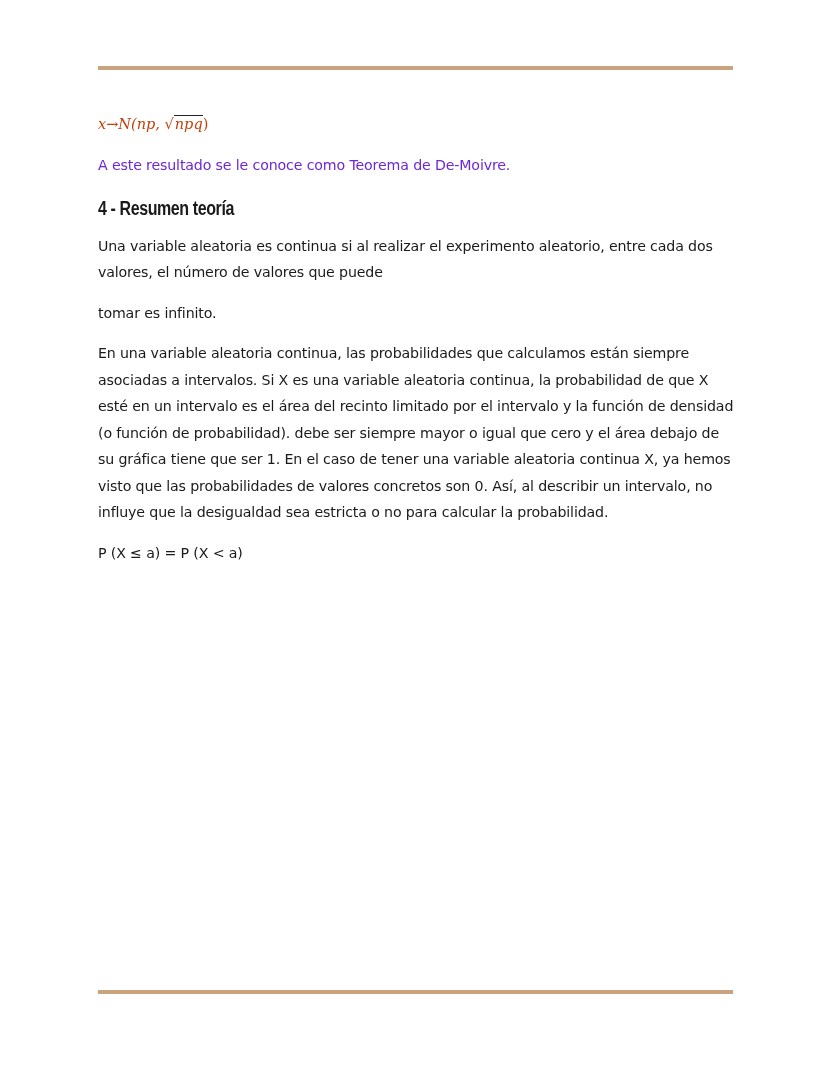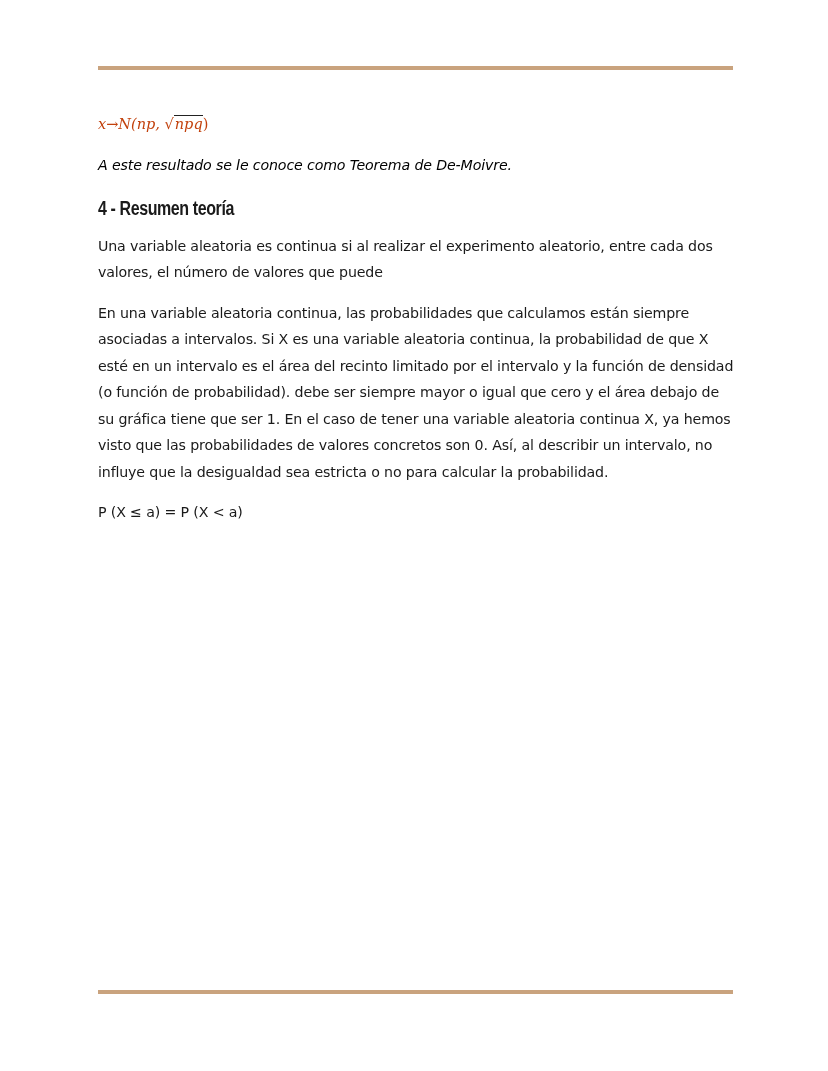--- a/index.html
+++ b/index.html
@@ -6,21 +6,21 @@
     body { width: 828px; height: 1071px; position: relative; overflow: hidden;
            font-family: "DejaVu Sans", sans-serif; color: #1a1a1a; }
     .rule { position: absolute; left: 98px; width: 635px; height: 4px; background: #c9a37e; }
     .rule.top { top: 66px; }
     .rule.bottom { top: 990px; }
     .content { position: absolute; left: 98px; top: 112px; width: 640px; }
     .formula { font-family: "DejaVu Serif", serif; font-style: italic; font-size: 14.5px; color: #c2410c; height: 24px; line-height: 24px; }
     .formula .sqrt { display: inline-block; border-top: 1px solid #222; line-height: 16px; margin-left: 0; padding-left: 1px; }
     .formula .up { font-style: normal; }
     .p { font-size: 14.2px; line-height: 26.5px; margin: 0 0 14px 0; letter-spacing: -0.15px; }
-    .muted { color: #000000; font-style: italic; }
+    .muted { color: #6d28d9; }
     h2 { font-family: "Liberation Sans", sans-serif; font-weight: 700; font-size: 20px; margin: 0; letter-spacing: -0.5px;
          transform: scaleX(0.8); transform-origin: left; height: 30px; line-height: 30px; }
     .bold { font-weight: 400; }
   </style>
 </head>
 <body>
 
 <div class="rule top"></div>
 
 <div class="content">
@@ -28,17 +28,18 @@
     <span>x</span><span class="up">→</span><span>N(np, </span><span class="up">√</span><span class="sqrt">npq</span><span class="up">)</span>
   </div>
 
   <p class="p muted" style="margin-top:16px;">A este resultado se le conoce como Teorema de De-Moivre.</p>
 
   <h2>4 - Resumen teoría</h2>
 
   <div style="height:10px;"></div>
 
   <p class="p">Una variable aleatoria es continua si al realizar el experimento aleatorio, entre cada dos valores, el número de valores que puede</p>
+  <p class="p">tomar es infinito.</p>
   <p class="p">En una variable aleatoria continua, las probabilidades que calculamos están siempre asociadas a intervalos. Si X es una variable aleatoria continua, la probabilidad de que X esté en un intervalo es el área del recinto limitado por el intervalo y la función de densidad (o función de probabilidad). debe ser siempre mayor o igual que cero y el área debajo de su gráfica tiene que ser 1. En el caso de tener una variable aleatoria continua X, ya hemos visto que las probabilidades de valores concretos son 0. Así, al describir un intervalo, no influye que la desigualdad sea estricta o no para calcular la probabilidad.</p>
   <p class="p bold">P (X ≤ a) = P (X &lt; a)</p>
 </div>
 
 <div class="rule bottom"></div>
 
 </body></html>

